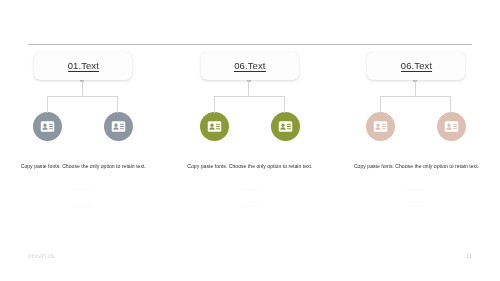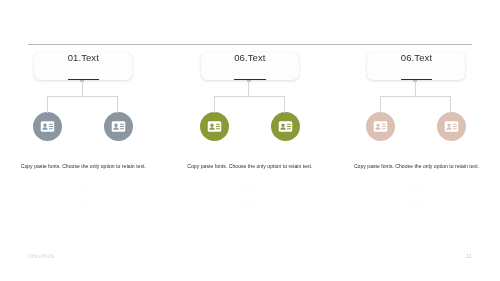--- a/index.html
+++ b/index.html
@@ -61,21 +61,21 @@
     justify-content: center;
     position: relative;
     z-index: 3;
   }
   .title-text {
     font-size: 9.5px;
     color: #2f2f2f;
     letter-spacing: 0.1px;
     border-bottom: 1px solid #2f2f2f;
     line-height: 11px;
-    padding-bottom: 16px;
+    padding-bottom: 0px;
     white-space: nowrap;
   }
 
   
   .connector {
     position: relative;
     width: 98px;
     height: 33px;
   }
   .conn-node {

